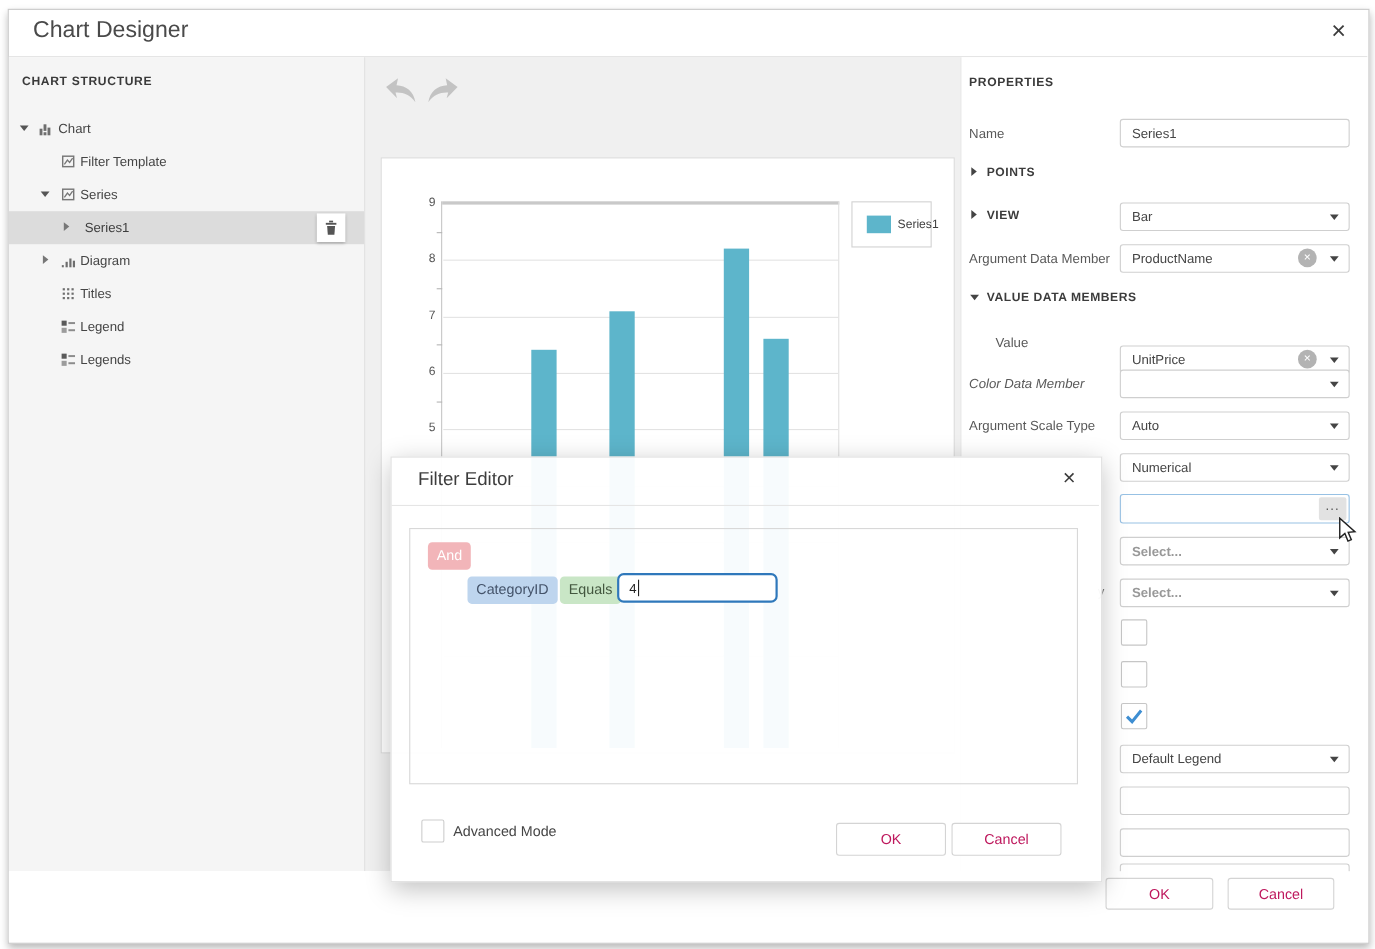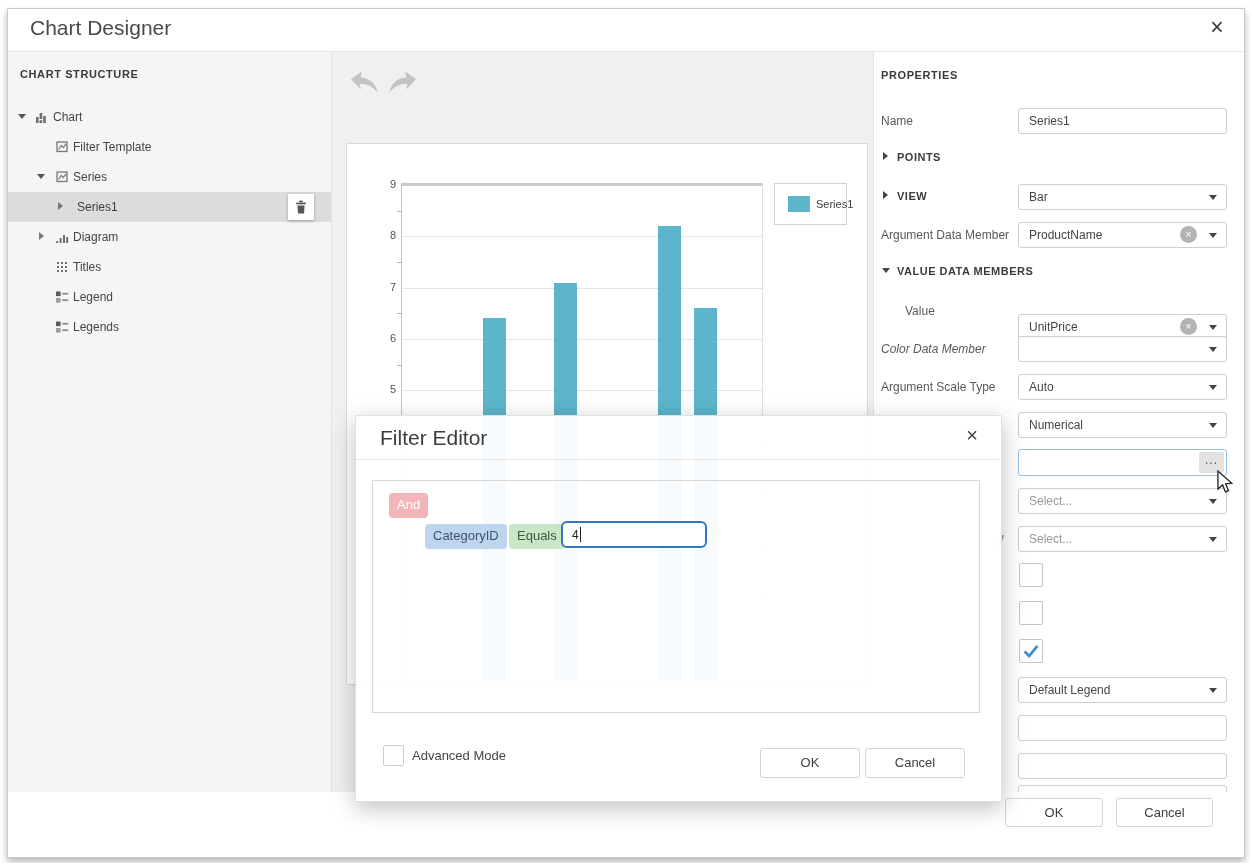--- a/index.html
+++ b/index.html
@@ -43,43 +43,43 @@
   .rpanel{left:873px;top:52px;width:369px;height:740px;background:#fff;border-left:1px solid #e3e3e3;z-index:1;}
   .rp-header{left:881px;top:69px;font-size:11px;font-weight:700;letter-spacing:.6px;color:#3a3a3a;z-index:2;}
   .plabel{position:absolute;left:881px;font-size:12px;color:#595959;z-index:2;white-space:nowrap;}
   .psection{position:absolute;left:883px;font-size:11px;font-weight:700;letter-spacing:.5px;color:#3c3c3c;z-index:2;}
   .psection .exp-down{left:-1px;top:3px;border-top-color:#444;}
   .psection .exp-right{left:0;top:1px;border-left-color:#444;}
   .psection span.txt{margin-left:14px;}
   .ctrl{position:absolute;left:1018px;width:207px;height:24px;background:#fff;border:1px solid #cfcfcf;
         border-radius:3px;z-index:2;font-size:12px;color:#454545;}
   .ctrl .val{position:absolute;left:10px;top:5px;white-space:nowrap;}
-  .ctrl .ph{color:#999;}
+  .ctrl .ph{color:#999;font-weight:bold;}
   .caret{position:absolute;right:9px;top:10px;width:0;height:0;border-left:4px solid transparent;
          border-right:4px solid transparent;border-top:5px solid #444;}
   .clear-x{position:absolute;right:29px;top:3px;width:17px;height:17px;border-radius:50%;
            background:#b3b3b3;color:#fff;font-size:11px;line-height:17px;text-align:center;cursor:pointer;}
   .pinput{position:absolute;left:1018px;width:187px;height:14px;padding:5px 10px 5px 10px;background:#fff;
           border:1px solid #cfcfcf;border-radius:3px;z-index:2;font-size:12px;color:#454545;
           font-family:"Liberation Sans",sans-serif;outline:none;}
   .fs-wrap{position:absolute;left:1018px;top:449px;width:207px;height:25px;background:#fff;
            border:1px solid #97c1e4;border-radius:3px;z-index:2;}
   .fs-btn{position:absolute;right:2px;top:2px;width:25px;height:21px;background:#e2e2e2;border-radius:2px;
           text-align:center;font-size:12px;letter-spacing:1px;color:#555;line-height:17px;cursor:pointer;}
   .chk{position:absolute;left:1019px;width:22px;height:22px;background:#fff;border:1px solid #c6c6c6;
        border-radius:2px;z-index:2;cursor:pointer;}
   .ghost-y{position:absolute;left:998px;top:531px;font-size:12px;color:#777;z-index:2;}
   
   .footer{left:8px;top:792px;width:1234px;height:63px;background:#fff;z-index:3;}
   .btn{position:absolute;background:#fff;border:1px solid #d4d4d4;border-radius:3px;font-size:13px;
-       color:#404040;text-align:center;cursor:pointer;z-index:4;font-family:"Liberation Sans",sans-serif;}
+       color:#be185d;text-align:center;cursor:pointer;z-index:4;font-family:"Liberation Sans",sans-serif;}
   
   .dialog{left:355px;top:415px;width:645px;height:385px;background:rgba(255,255,255,0.95);
           border:1px solid #e0e0e0;box-shadow:0 6px 22px rgba(0,0,0,0.25);z-index:10;}
-  .dlg-title{left:380px;top:426px;font-size:21px;color:#3d3d3d;z-index:11;}
+  .dlg-title{left:380px;top:426px;font-size:17px;color:#3d3d3d;z-index:11;}
   .dlg-close{left:959px;top:423px;width:26px;height:26px;font-size:20px;line-height:25px;text-align:center;
              color:#3c3c3c;cursor:pointer;z-index:11;font-weight:300;}
   .dlg-sep{left:356px;top:459px;width:643px;height:1px;background:#e5e5e5;z-index:11;}
   .filter-canvas{left:372px;top:480px;width:606px;height:231px;border:1px solid #d8d8d8;z-index:11;}
   .chip{position:absolute;height:17px;padding:4px 8px;border-radius:4px;font-size:13px;z-index:12;
         cursor:pointer;white-space:nowrap;}
   .chip-and{left:389px;top:493px;background:#f2b5b9;color:#fff;}
   .chip-field{left:425px;top:524px;background:#bed5ee;color:#44536a;}
   .chip-op{left:509px;top:524px;background:#c9e6c6;color:#43573f;}
   .fval{left:561px;top:521px;width:142px;height:23px;background:#fff;border:2px solid #2f78bb;

